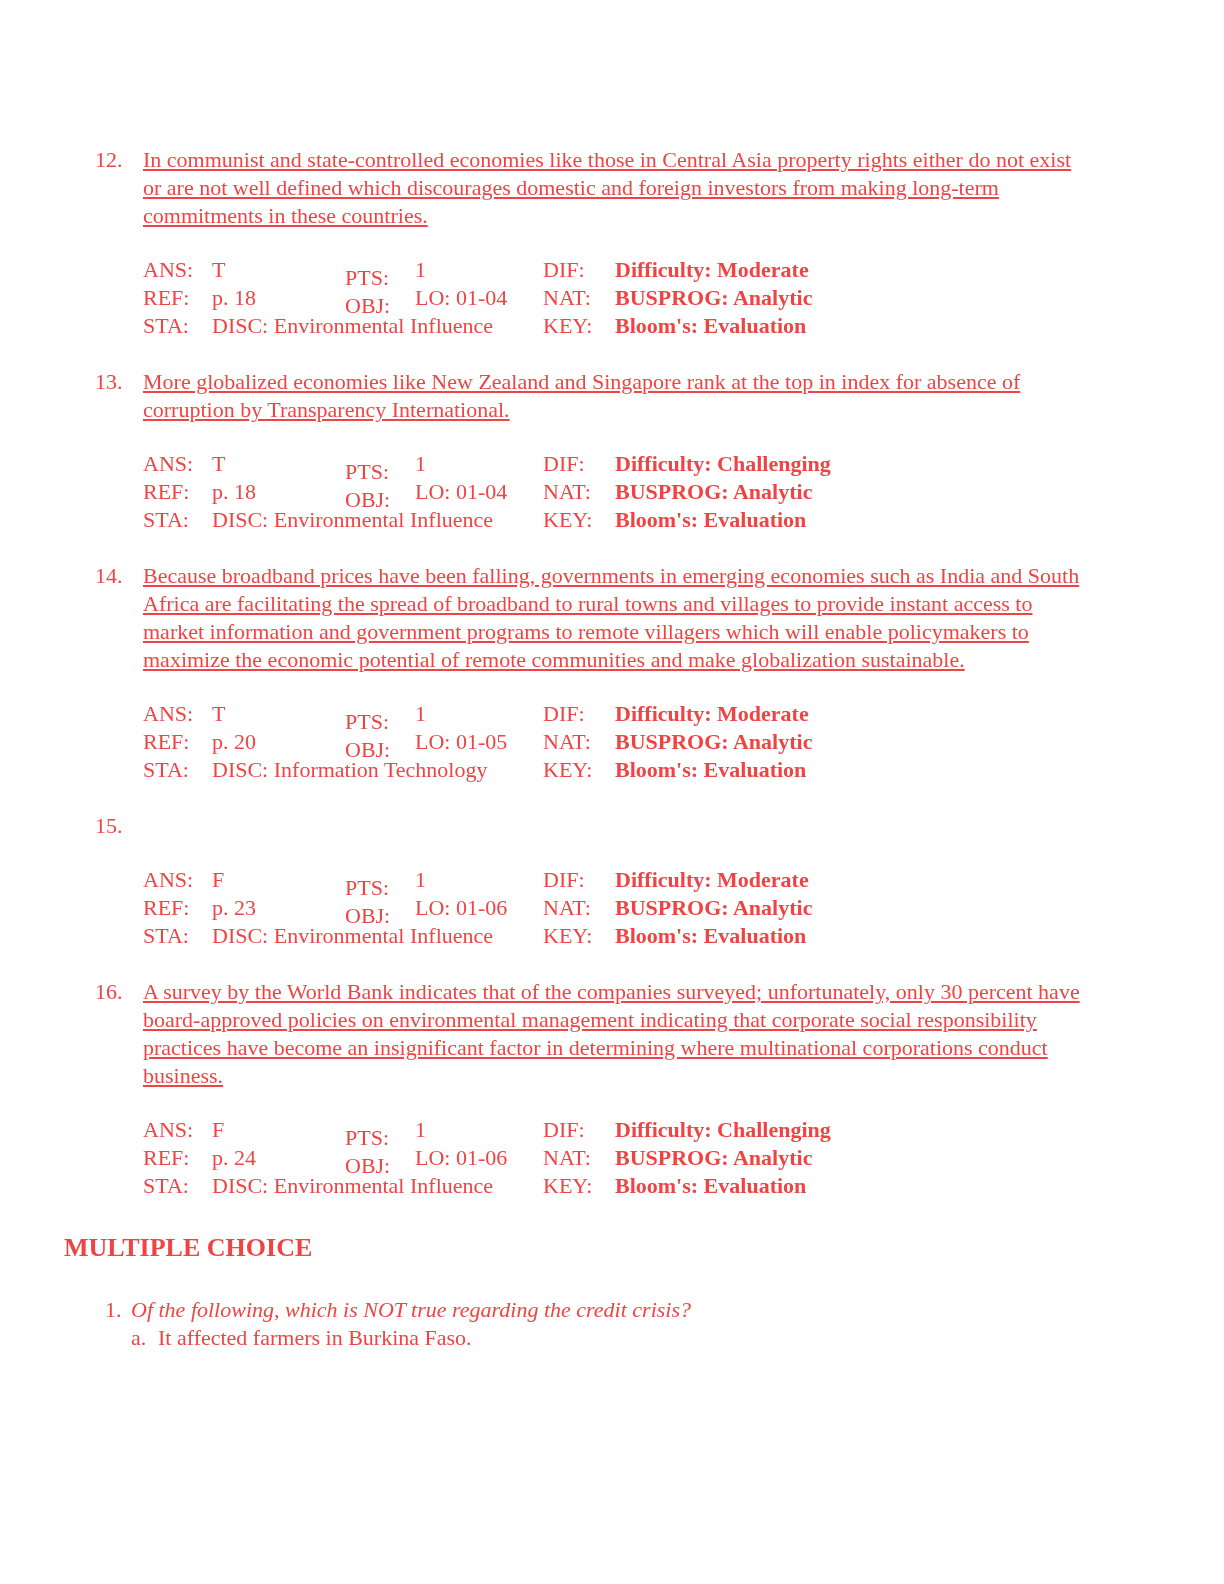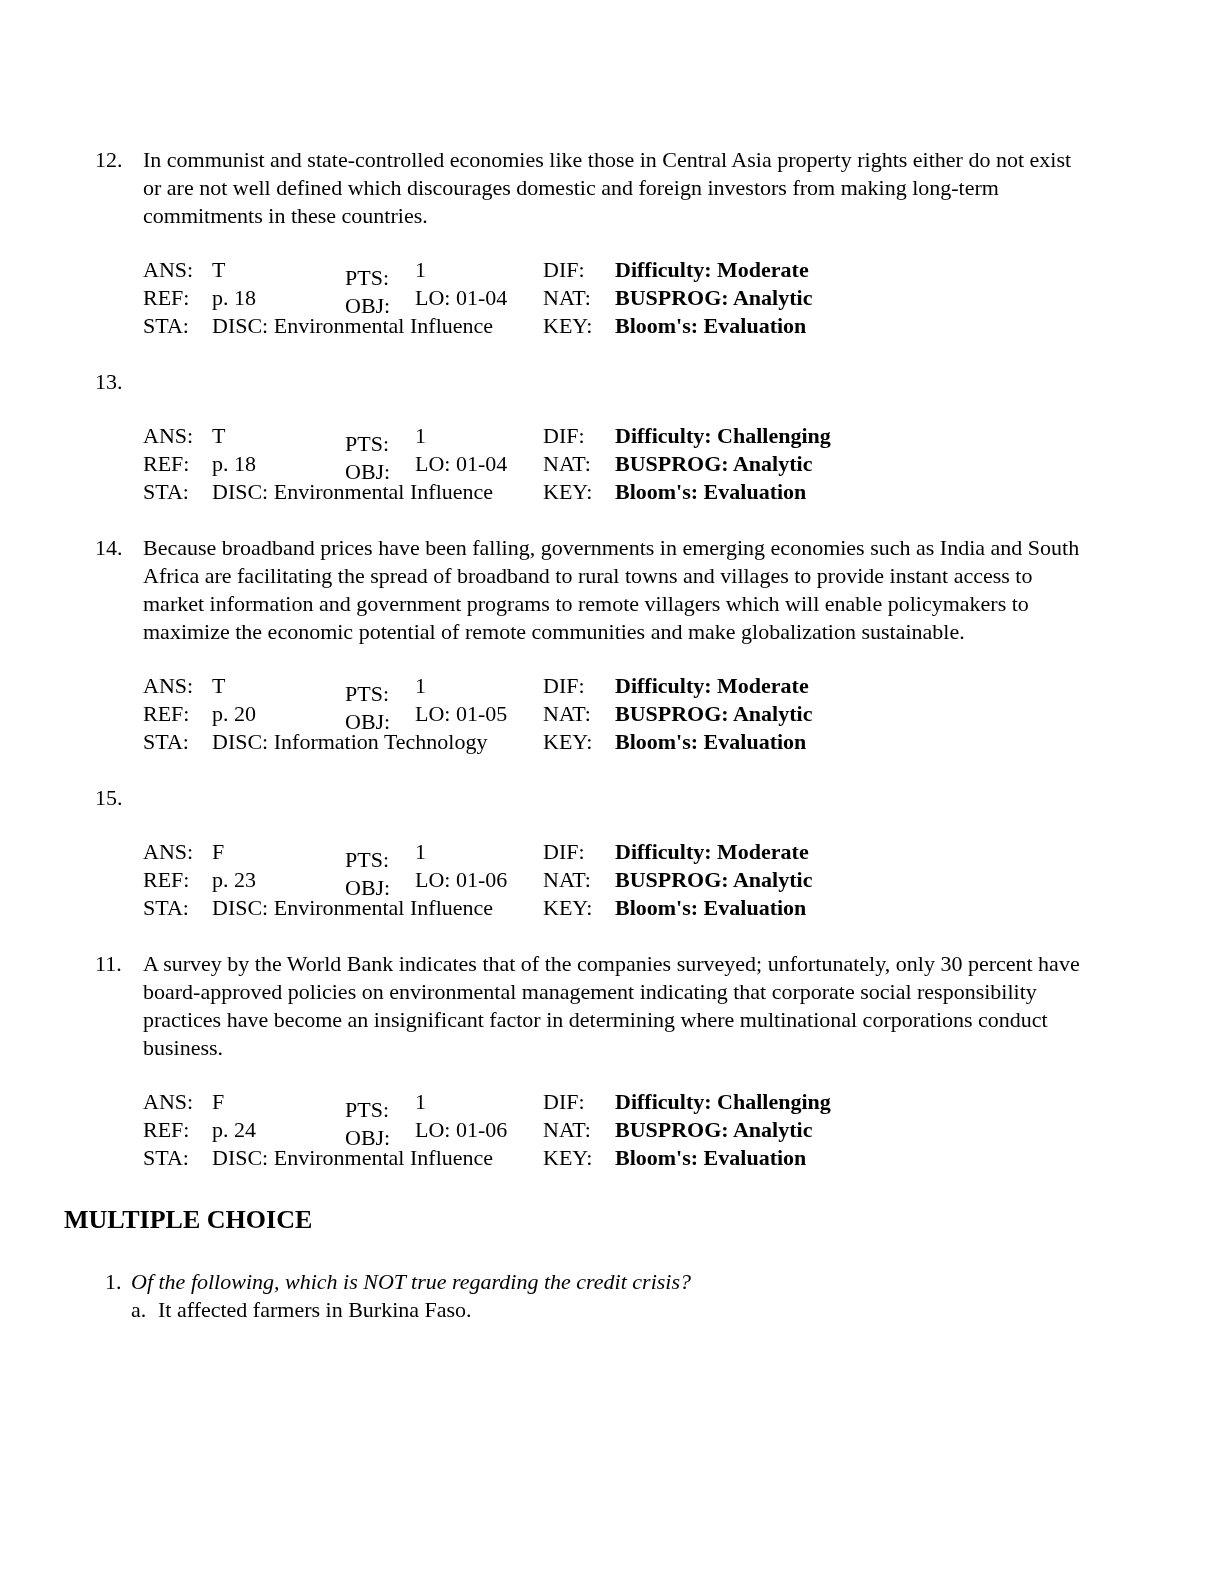--- a/index.html
+++ b/index.html
@@ -1,38 +1,39 @@
 <!DOCTYPE html>
 <html><head>
 <meta charset="utf-8">
 <style>
   html, body { margin: 0; padding: 0; background: #ffffff; }
   .page {
     position: relative;
     width: 1224px;
     height: 1584px;
     background: #ffffff;
-    color: #000000;
+    color: #ef4444;
     font-family: "Liberation Serif", "DejaVu Serif", serif;
     font-size: 22px;
     line-height: 28px;
     box-sizing: border-box;
     padding-top: 146px;
     overflow: hidden;
   }
   .question { margin-bottom: 28px; }
   .q-line { display: flex; align-items: flex-start; }
   .q-num {
     flex: 0 0 auto;
     margin-left: 95px;
     width: 48px;
   }
   .q-text {
     margin: 0;
     width: 938px;
+    text-decoration: underline;
   }
   .ans-block {
     margin-left: 143px;
     margin-top: 26px;
   }
   .ans-row { position: relative; height: 28px; }
   .ans-row span { position: absolute; top: 0; white-space: nowrap; }
   .c1 { left: 0; }
   .c2 { left: 69px; }
   .c3 { left: 202px; margin-top: 8px; }
@@ -87,20 +88,21 @@
         <span class="c2">DISC: Environmental Influence</span>
         <span class="c5">KEY:</span>
         <span class="c6">Bloom's: Evaluation</span>
       </div>
     </div>
   </section>
 
   <section class="question">
     <div class="q-line">
       <span class="q-num">13.</span>
+      <p class="q-text">More globalized economies like New Zealand and Singapore rank at the top in index for absence of corruption by Transparency International.</p>
     </div>
     <div class="ans-block">
       <div class="ans-row">
         <span class="c1">ANS:</span>
         <span class="c2">T</span>
         <span class="c3">PTS:</span>
         <span class="c4">1</span>
         <span class="c5">DIF:</span>
         <span class="c6">Difficulty: Challenging</span>
       </div>
@@ -177,21 +179,21 @@
         <span class="c1">STA:</span>
         <span class="c2">DISC: Environmental Influence</span>
         <span class="c5">KEY:</span>
         <span class="c6">Bloom's: Evaluation</span>
       </div>
     </div>
   </section>
 
   <section class="question">
     <div class="q-line">
-      <span class="q-num">11.</span>
+      <span class="q-num">16.</span>
       <p class="q-text">A survey by the World Bank indicates that of the companies surveyed; unfortunately, only 30 percent have board-approved policies on environmental management indicating that corporate social responsibility practices have become an insignificant factor in determining where multinational corporations conduct business.</p>
     </div>
     <div class="ans-block">
       <div class="ans-row">
         <span class="c1">ANS:</span>
         <span class="c2">F</span>
         <span class="c3">PTS:</span>
         <span class="c4">1</span>
         <span class="c5">DIF:</span>
         <span class="c6">Difficulty: Challenging</span>

